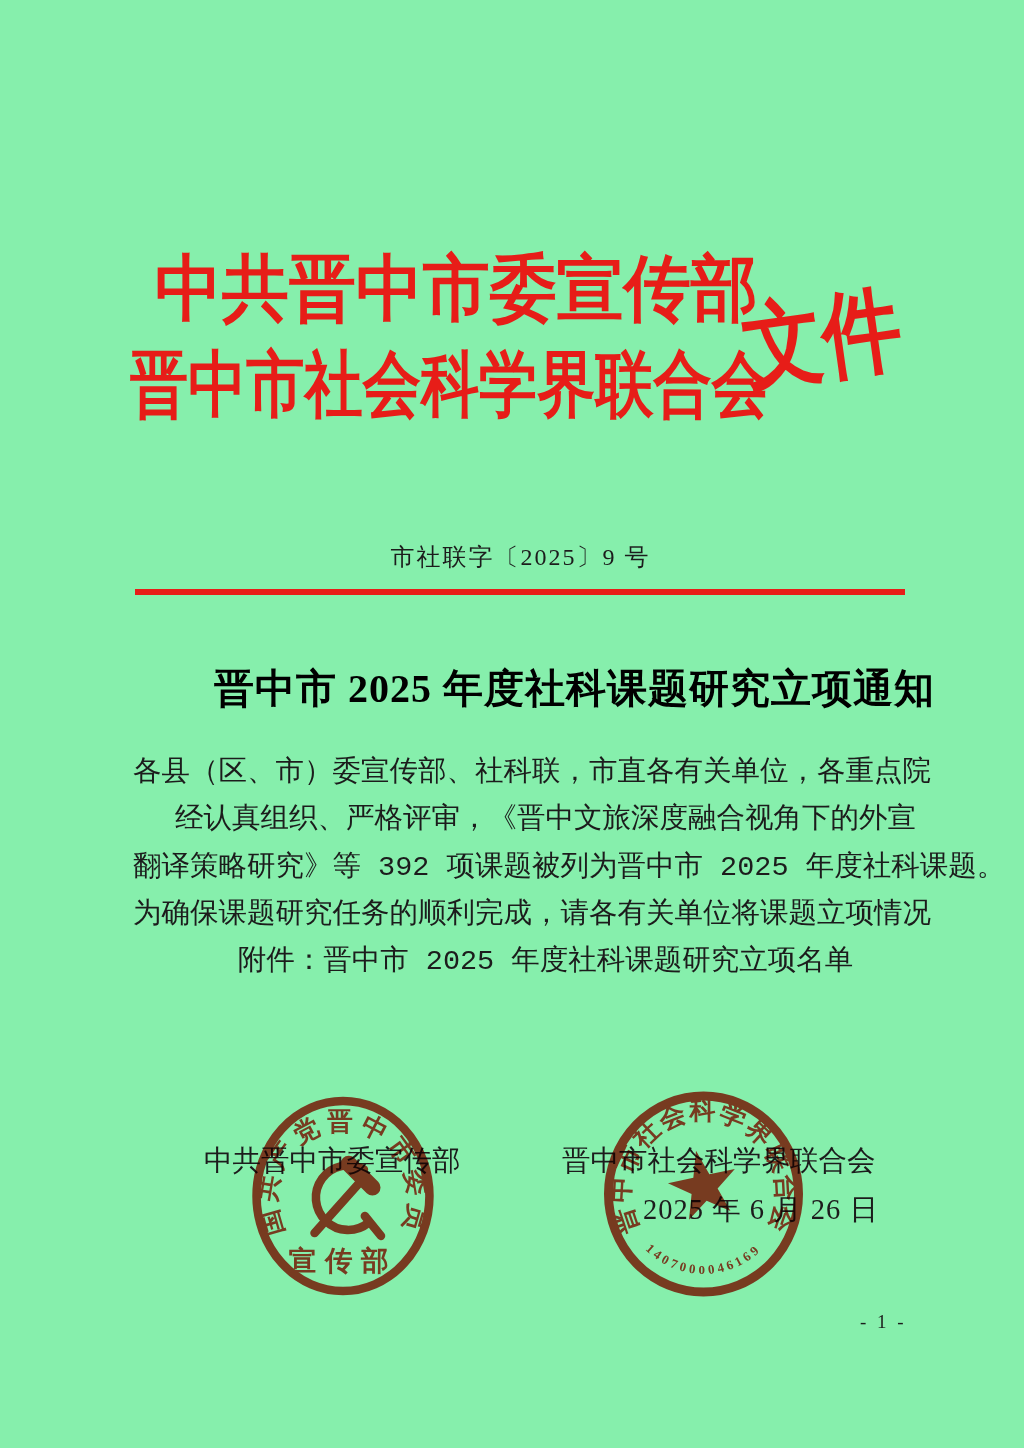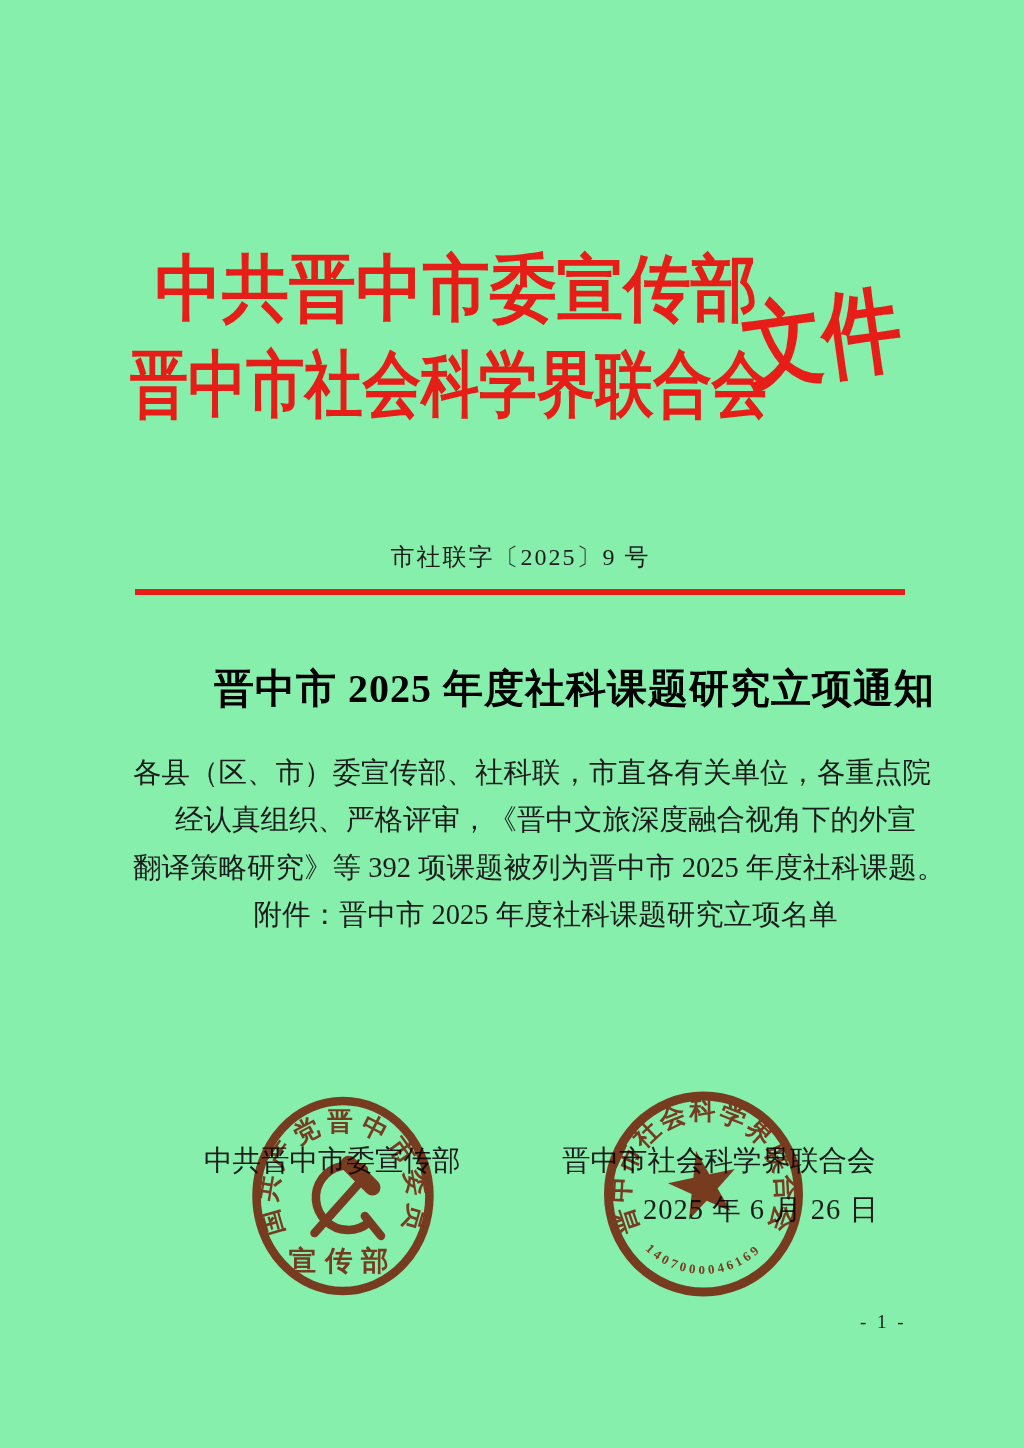--- a/index.html
+++ b/index.html
@@ -42,21 +42,21 @@
     position:absolute;left:144px;top:645px;width:775px;margin:16px;
     text-align:right;font-size:40px;font-weight:700;letter-spacing:1px;
     white-space:nowrap;color:#000;
   }
 
   
   .body-text{
     position:absolute;left:133px;top:749px;width:786px;
     font-size:28.5px;line-height:47.3px;color:var(--text_black);
   }
-  .body-text .line{white-space:nowrap;}
+  .body-text .line{white-space:nowrap;font-family:Liberation Mono, monospace;}
   .body-text .line.indent{padding-left:39px;text-align:center;}
 
   
   .sig{position:absolute;font-size:28.5px;white-space:nowrap;color:var(--text_black);}
   .sig-left{left:204px;top:1142px;}
   .sig-right{left:562px;top:1142px;}
   .sig-date{left:643px;top:1191px;letter-spacing:1px;}
 
   
   .seal{position:absolute;mix-blend-mode:multiply;opacity:.93;}
@@ -83,20 +83,21 @@
 
   <div class="doc-number">市社联字〔2025〕9 号</div>
   <div class="red-rule"></div>
 
   <h1 class="title">晋中市 2025 年度社科课题研究立项通知</h1>
 
   <div class="body-text">
     <div class="line">各县（区、市）委宣传部、社科联，市直各有关单位，各重点院</div>
     <div class="line indent">经认真组织、严格评审，《晋中文旅深度融合视角下的外宣</div>
     <div class="line">翻译策略研究》等 392 项课题被列为晋中市 2025 年度社科课题。</div>
+    <div class="line">为确保课题研究任务的顺利完成，请各有关单位将课题立项情况</div>
     <div class="line indent">附件：晋中市 2025 年度社科课题研究立项名单</div>
   </div>
 
   <div class="sig sig-left">中共晋中市委宣传部</div>
   <div class="sig sig-right">晋中市社会科学界联合会</div>
   <div class="sig sig-date">2025 年 6 月 26 日</div>
 
   <svg class="seal seal-left" viewBox="0 0 200 216" aria-hidden="true">
     <defs>
       <path id="arcL" d="M 33.5 132.9 A 70 72 0 1 1 166.5 132.9"></path>

